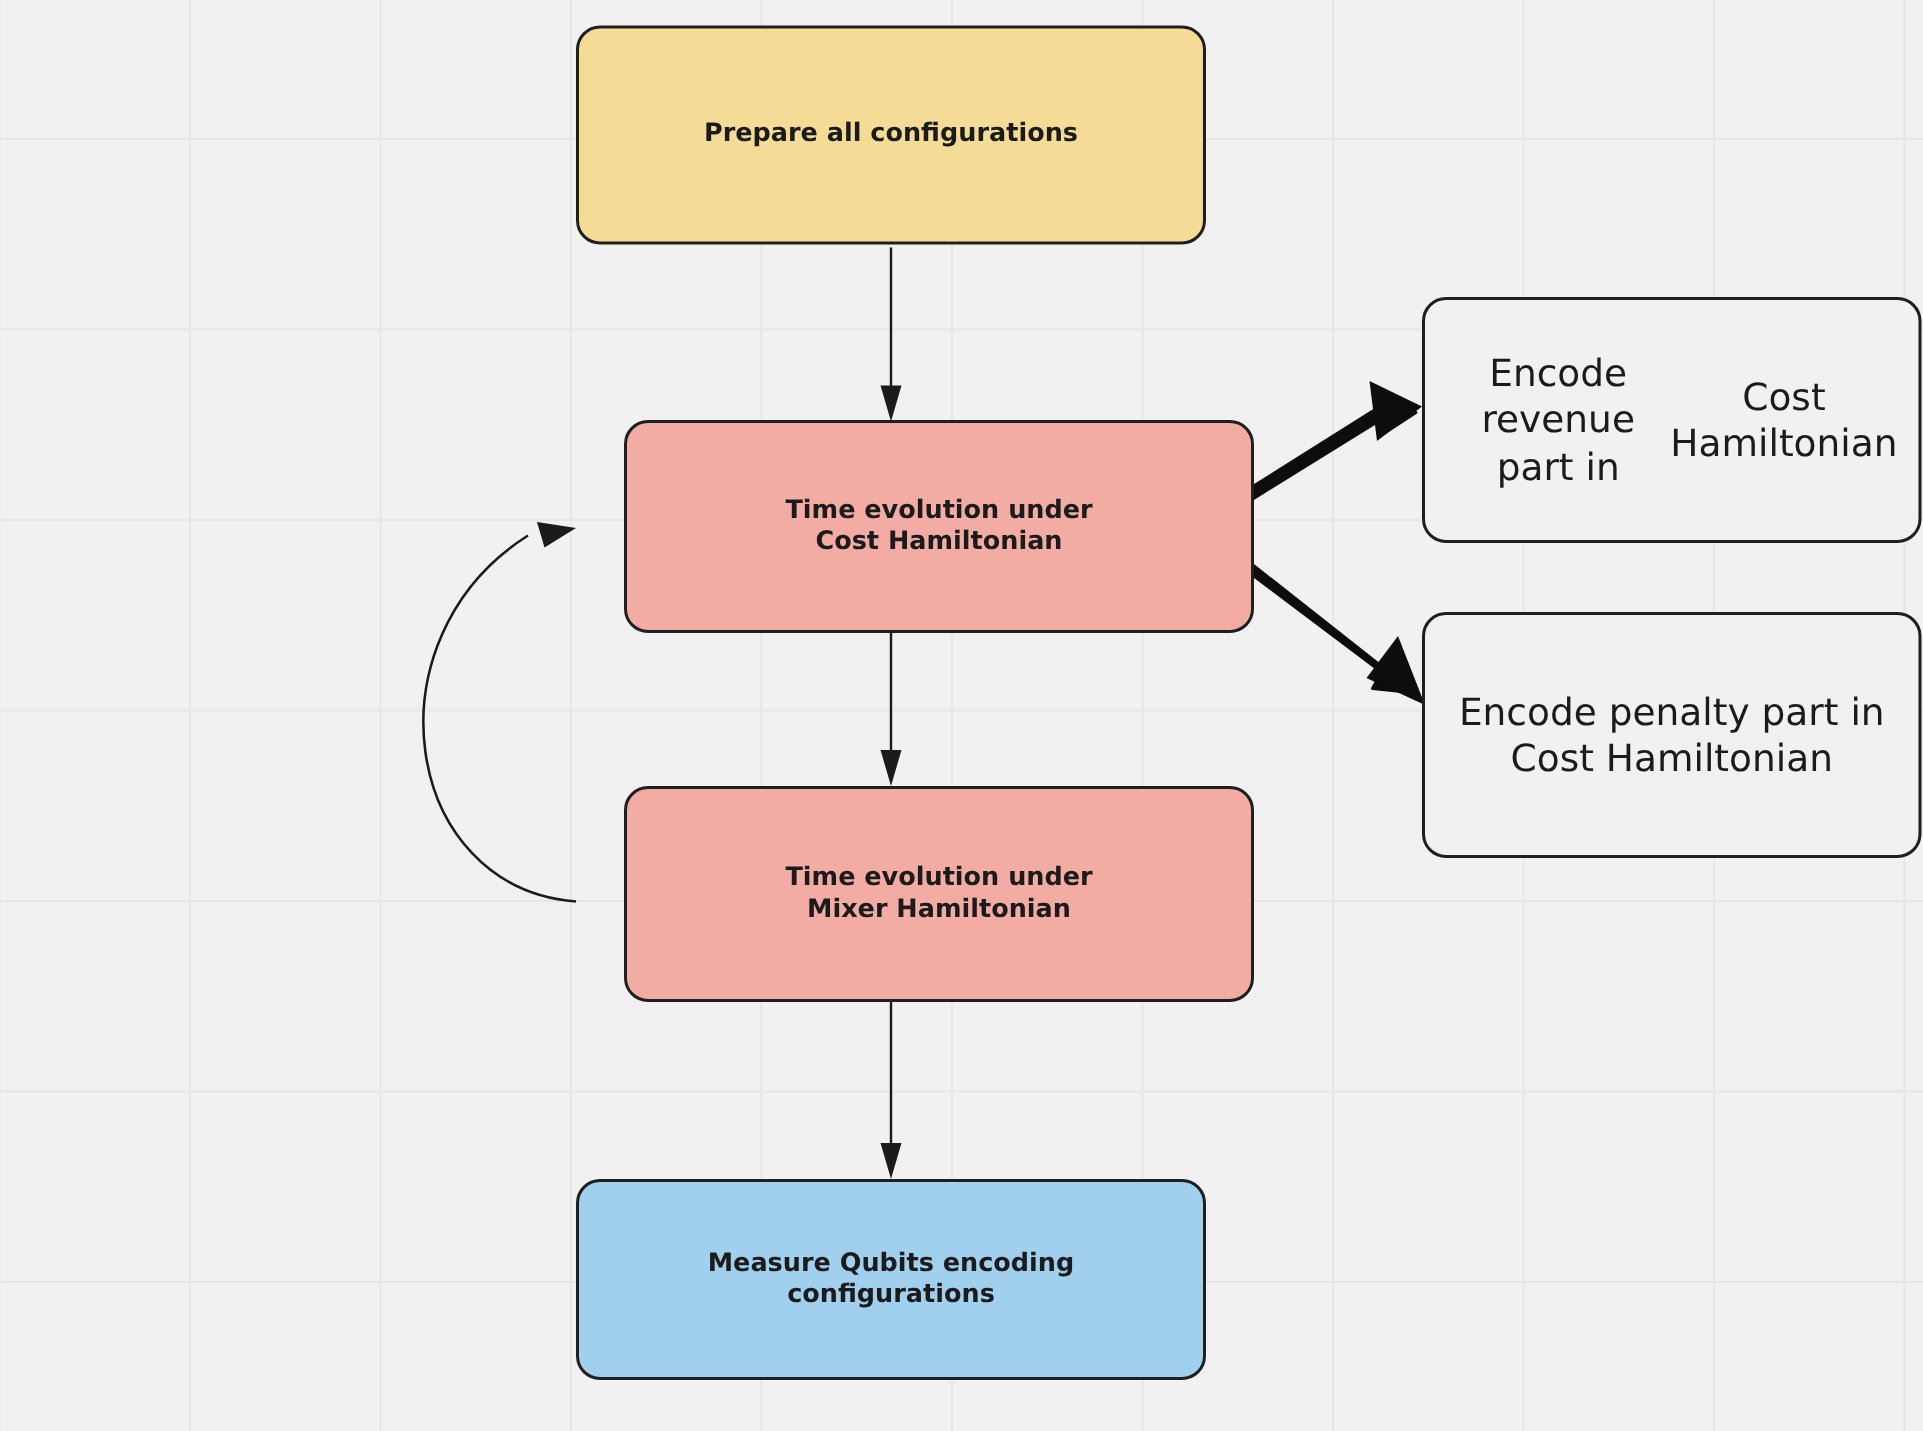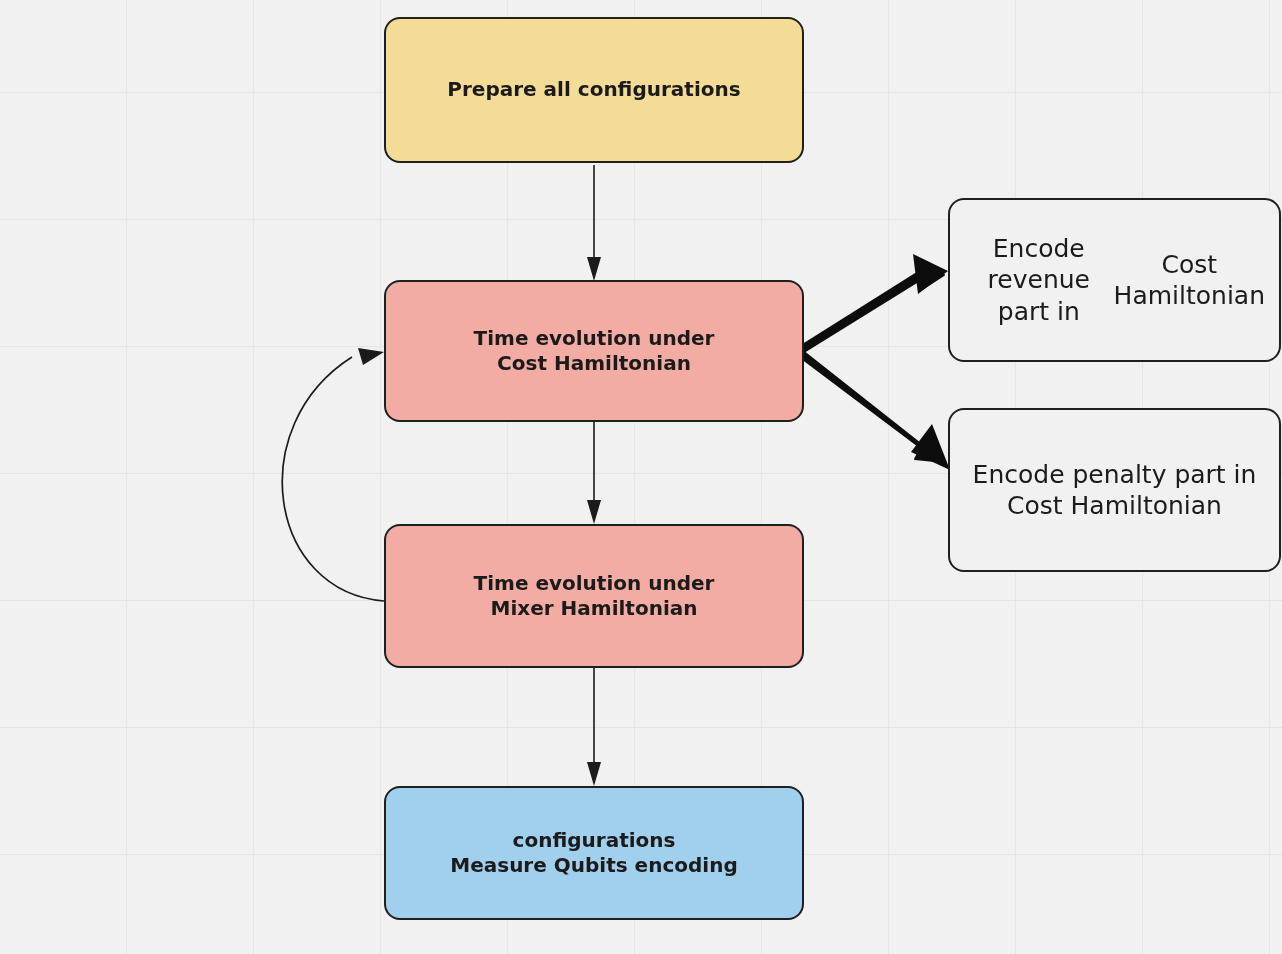--- a/index.html
+++ b/index.html
@@ -36,28 +36,28 @@
     justify-content: center;
     text-align: center;
     border: 2.5px solid #1f1f1f;
     border-radius: 16px;
     color: #1b1b1b;
     line-height: 1.26;
     padding: 6px 14px;
   }
   .node-strong {
     font-weight: 700;
-    font-size: 20px;
+    font-size: 17px;
   }
   .node-plain {
     font-weight: 400;
     font-size: 25px;
   }
   .fill-yellow { background: #f4dc96; }
-  .fill-red    { background: #f2aca3; }
+  .fill-red    { background: #f2aca3; margin-left: 32px; }
   .fill-blue   { background: #a1cfee; }
   .fill-clear  { background: #f1f1f1; }
 
   .edge-label {
     position: absolute;
     box-sizing: border-box;
     background: #f1f1f1;
     border: 2px solid #2a2a2a;
     border-radius: 0;
     color: #1b1b1b;
@@ -115,22 +115,22 @@
     <span class="nl">Time evolution under</span>
     <span class="nl">Cost Hamiltonian</span>
   </div>
 
   <div class="node node-strong fill-red" style="left:384px; top:524px; width:420px; height:144px; flex-direction:column;">
     <span class="nl">Time evolution under</span>
     <span class="nl">Mixer Hamiltonian</span>
   </div>
 
   <div class="node node-strong fill-blue" style="left:384px; top:786px; width:420px; height:134px; flex-direction:column;">
+    <span class="nl">Measure Qubits encoding</span>
     <span class="nl">configurations</span>
-    <span class="nl">Measure Qubits encoding</span>
   </div>
 
   <div class="node node-plain fill-clear" style="left:948px; top:198px; width:333px; height:164px; flex-direction:row;">
     <span class="nl">Encode revenue part in</span>
     <span class="nl">Cost Hamiltonian</span>
   </div>
 
   <div class="node node-plain fill-clear" style="left:948px; top:408px; width:333px; height:164px; flex-direction:column;">
     <span class="nl">Encode penalty part in</span>
     <span class="nl">Cost Hamiltonian</span>

